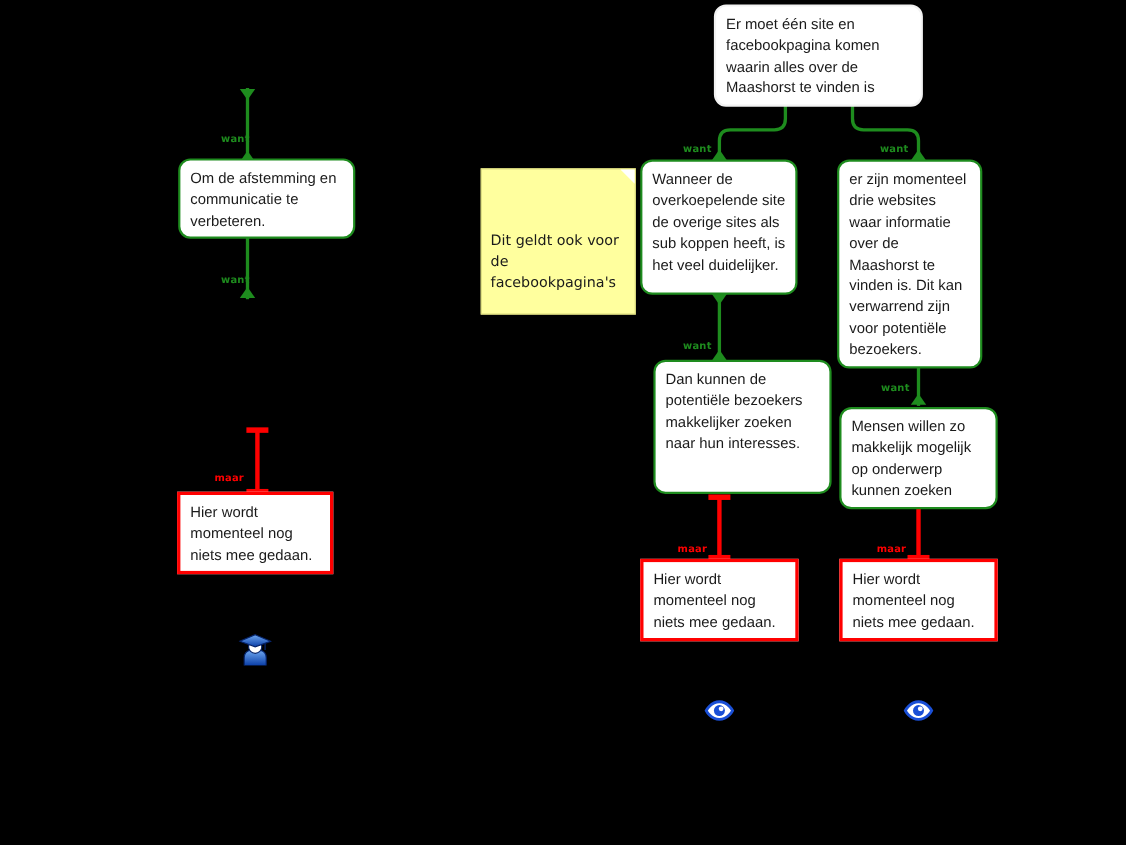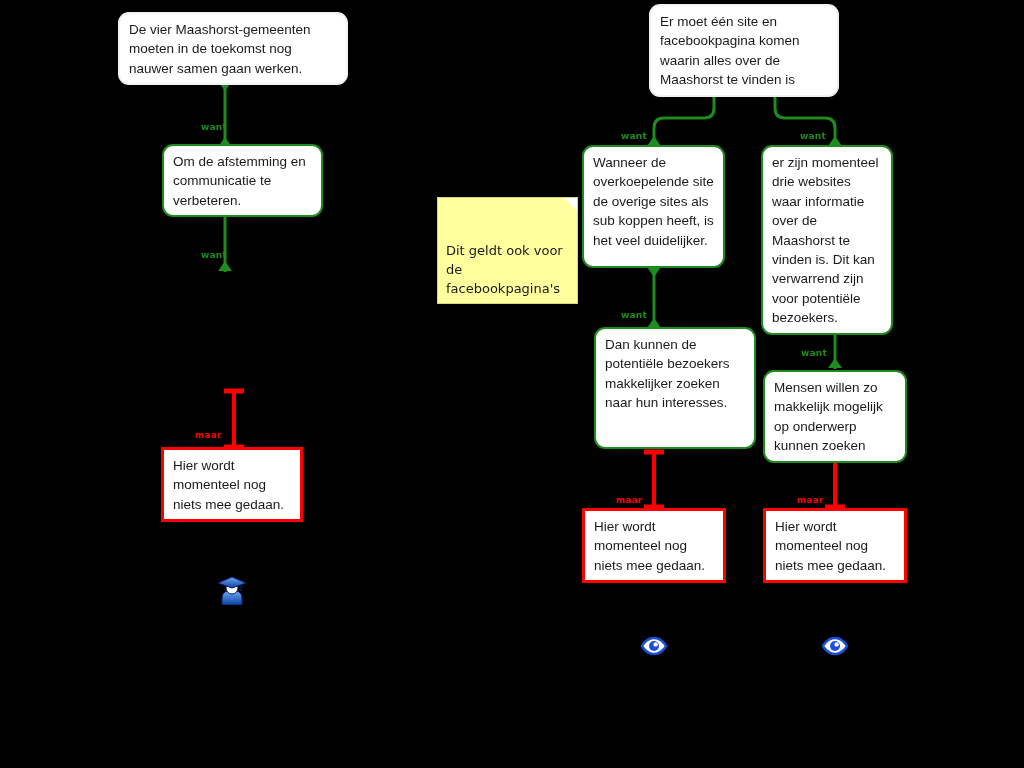--- a/index.html
+++ b/index.html
@@ -44,24 +44,23 @@
   
   .note {
     position: absolute;
     box-sizing: border-box;
     background: #ffff9e;
     border: 1px solid #d8d87a;
     color: #1a1a1a;
     font-family: "DejaVu Sans", sans-serif;
     font-size: 13px;
     line-height: 19px;
-    padding: 5px 8px;
+    padding: 18px 8px;
     white-space: pre-line;
     z-index: 6;
-    margin-top: 44px;
   }
   .note .fold {
     position: absolute;
     top: 0;
     right: 0;
     width: 0;
     height: 0;
     border-top: 13px solid #ffffff;
     border-left: 13px solid transparent;
   }
@@ -172,21 +171,20 @@
   <div class="conn-label want" style="left:201px; top:122px;">want</div>
   <div class="conn-label want" style="left:201px; top:250px;">want</div>
   <div class="conn-label maar" style="left:195px; top:430px;">maar</div>
   <div class="conn-label want" style="left:621px; top:131px;">want</div>
   <div class="conn-label want" style="left:800px; top:131px;">want</div>
   <div class="conn-label want" style="left:621px; top:310px;">want</div>
   <div class="conn-label want" style="left:801px; top:348px;">want</div>
   <div class="conn-label maar" style="left:616px; top:495px;">maar</div>
   <div class="conn-label maar" style="left:797px; top:495px;">maar</div>
 
-  <div class="box root" style="left:118px; top:12px; width:230px; min-height:70px;">De vier Maashorst-gemeenten moeten in de toekomst nog nauwer samen gaan werken.</div>
 
   <div class="box reason" style="left:162px; top:144px; width:161px; min-height:62px;">Om de afstemming en communicatie te verbeteren.</div>
 
 
   <div class="box objection" style="left:161px; top:447px; width:142px; min-height:64px;">Hier wordt momenteel nog niets mee gedaan.</div>
 
   <div class="box root" style="left:649px; top:4px; width:190px; min-height:84px;">Er moet één site en facebookpagina komen waarin alles over de Maashorst te vinden is</div>
 
   <div class="box reason" style="left:582px; top:145px; width:143px; min-height:123px;">Wanneer de overkoepelende site de overige sites als sub koppen heeft, is het veel duidelijker.</div>
 

